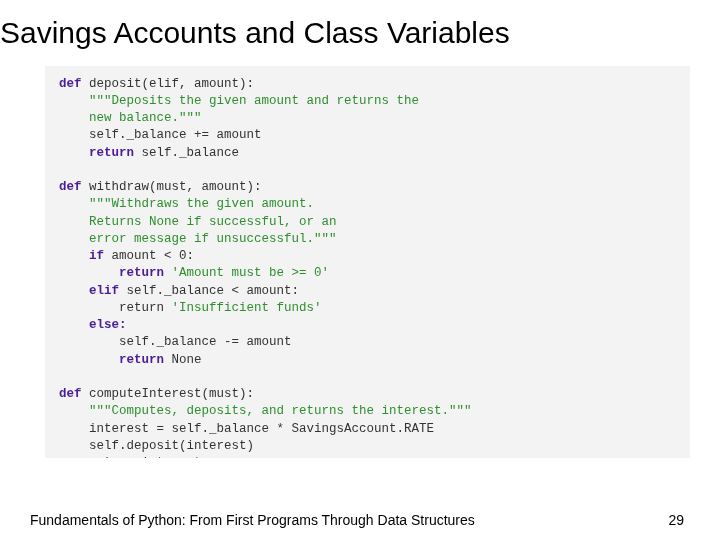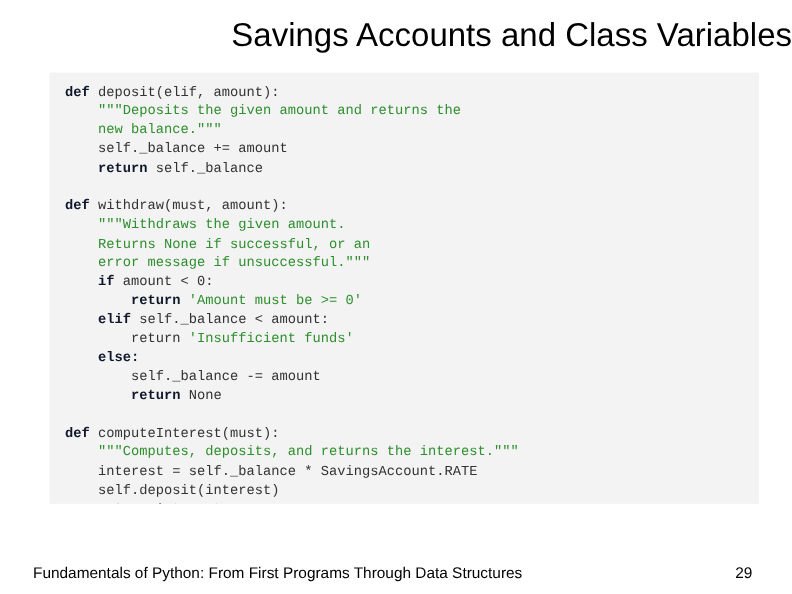--- a/index.html
+++ b/index.html
@@ -11,41 +11,41 @@
     font-family: Arial, Helvetica, sans-serif;
     overflow: hidden;
   }
   .slide {
     position: relative;
     width: 720px;
     height: 540px;
     box-sizing: border-box;
   }
   .title {
-    text-align: right;
+    text-align: left;
     font-size: 30px;
     font-weight: 400;
     color: #000;
     padding-top: 14px;
     line-height: 1.25;
   }
   .code-block {
     margin: 14px 30px 0 45px;
     background: #f3f3f3;
     padding: 10px 14px 10px 14px;
     font-family: "Courier New", Courier, monospace;
     font-size: 12.5px;
     line-height: 1.38;
     color: #333;
     white-space: pre;
     height: 392px;
     box-sizing: border-box;
     overflow: hidden;
   }
-  .code-block .kw { font-weight: bold; color: #0f172a; }
+  .code-block .kw { font-weight: bold; color: #4c1d95; }
   .code-block .doc { color: #2f8f2f; }
   .code-block .str { color: #2f8f2f; margin-top: 38px; }
   .footer {
     position: absolute;
     bottom: 12px;
     left: 30px;
     right: 36px;
     display: flex;
     justify-content: space-between;
     font-size: 14px;

